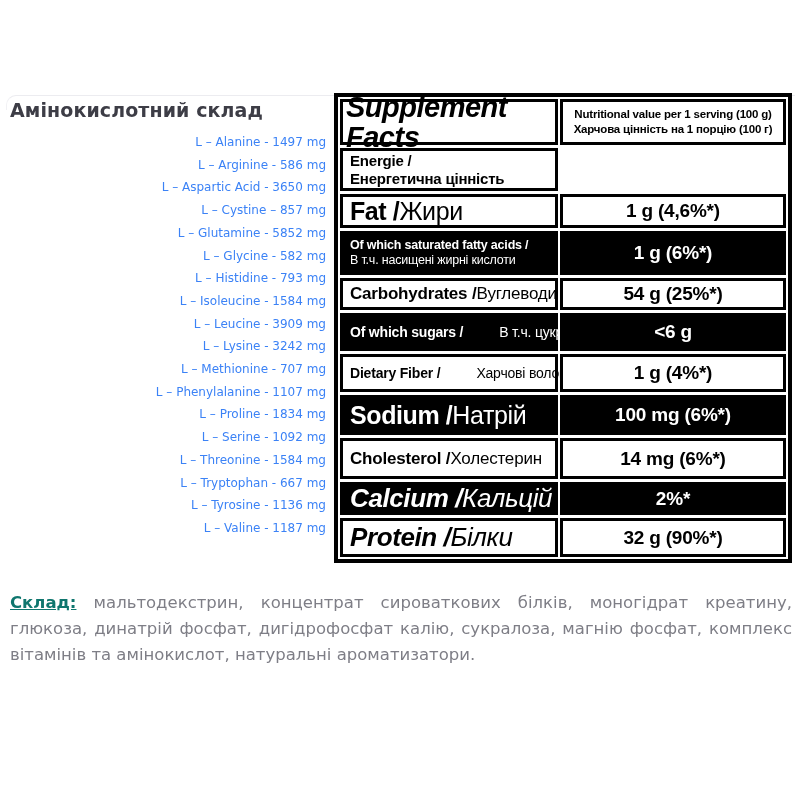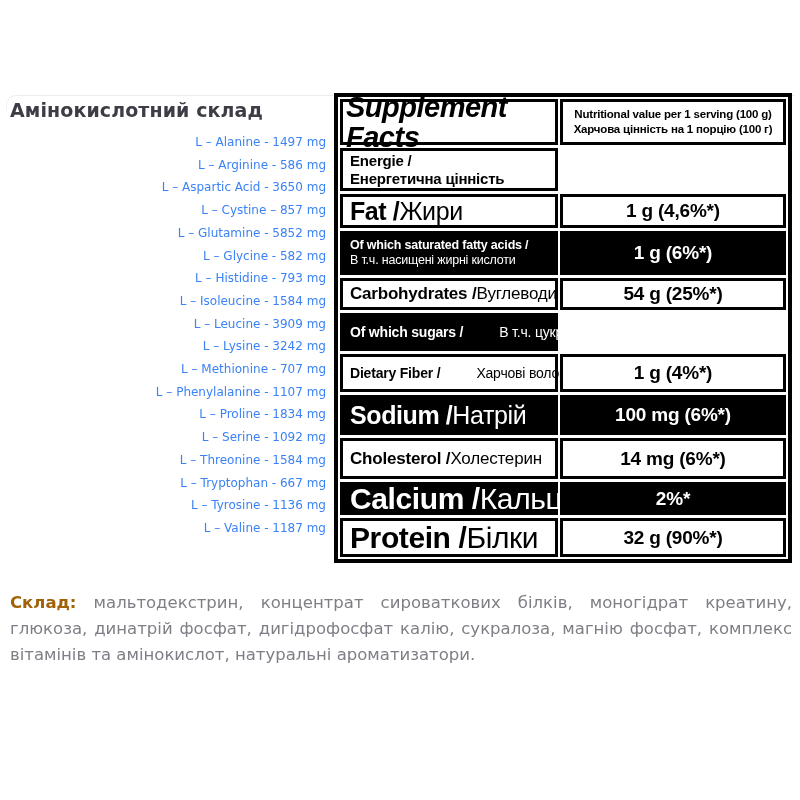--- a/index.html
+++ b/index.html
@@ -134,40 +134,41 @@
     letter-spacing: -0.2px;
     flex-direction: column;
     justify-content: center;
   }
 
   
   .facts .row.size-xs  .cell.label { font-size: 12.5px; line-height: 15px; }
   .facts .row.size-sm  .cell.label { font-size: 14px; gap: 36px; }
   .facts .row.size-en  .cell.label { font-size: 15px; line-height: 18px; }
   .facts .row.size-md  .cell.label { font-size: 17px; }
-  .facts .row.size-xl  .cell.label { font-size: 30px; letter-spacing: -0.4px; }
+  .facts .row.size-xl  .cell.label { font-size: 26px; letter-spacing: -0.4px; font-style: italic; }
   .facts .row.size-xxl .cell.label { font-size: 25px; letter-spacing: -0.4px; }
   .facts .row.energie .ua { font-weight: bold; }
   .facts .row.energie .cell.value { font-size: 20px; }
 
   
   .ingredients {
     position: absolute;
     left: 10px;
     top: 590px;
     width: 782px;
     margin: 0;
     font-size: 16.5px;
     line-height: 26px;
     text-align: justify;
     color: #7e7e86;
   }
   .ingredients strong {
-    color: #a16207;
-    font-weight: bold;
+    color: #0f766e;
+    font-weight: bold;
+    text-decoration: underline;
   }
 </style>
 </head>
 <body>
 
 <div class="page">
 
   <div class="card-top-line"></div>
 
   <section class="amino">
@@ -228,20 +229,21 @@
           <span class="en">Carbohydrates / </span>
           <span class="ua">Вуглеводи</span>
         </div>
         <div class="cell value">54 g (25%*)</div>
       </div>
       <div class="row sugars size-sm inv">
         <div class="cell label">
           <span class="en">Of which sugars / </span>
           <span class="ua">В т.ч. цукру</span>
         </div>
+        <div class="cell value">&lt;6 g</div>
       </div>
       <div class="row dietary-fiber size-sm">
         <div class="cell label">
           <span class="en">Dietary Fiber / </span>
           <span class="ua">Харчові волокна</span>
         </div>
         <div class="cell value">1 g (4%*)</div>
       </div>
       <div class="row sodium size-xxl inv">
         <div class="cell label">

